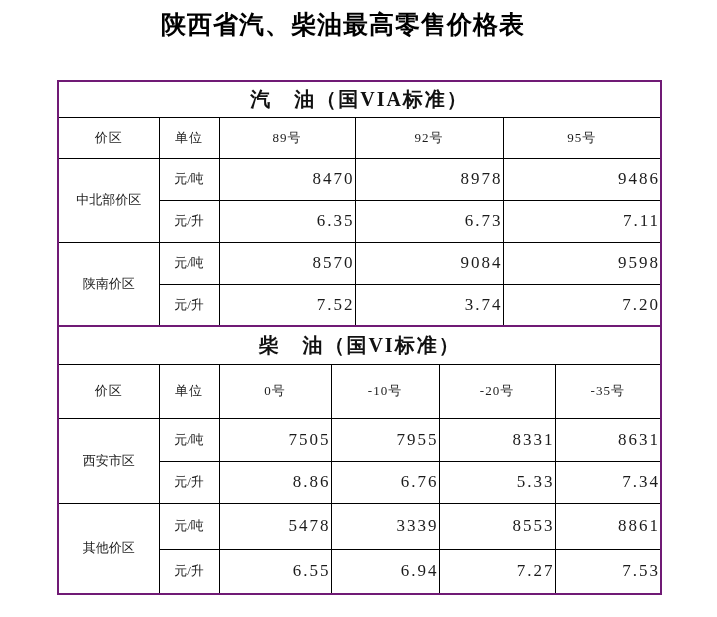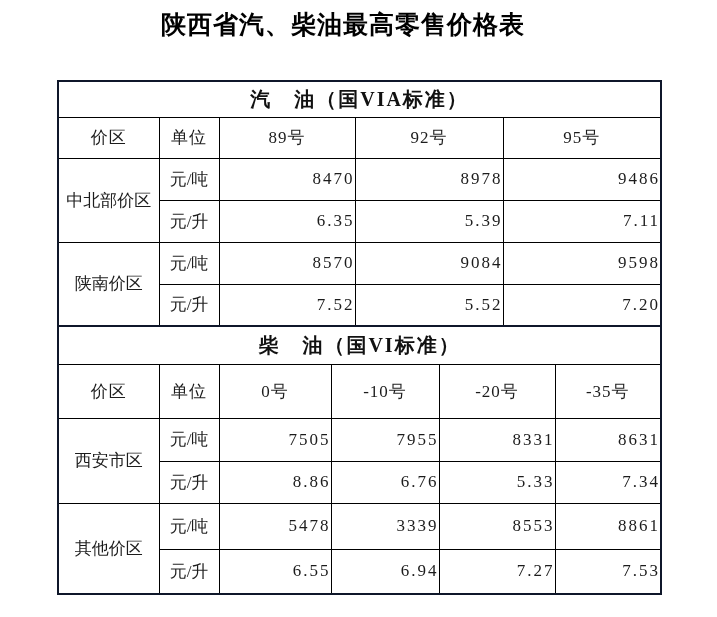--- a/index.html
+++ b/index.html
@@ -26,31 +26,31 @@
     font-weight: bold;
     letter-spacing: 1px;
     text-align: center;
     color: #000000;
     white-space: nowrap;
   }
   table.price-table {
     border-collapse: collapse;
     table-layout: fixed;
     width: 603px;
-    border: 2px solid #0f172a;
+    border: 2px solid #701a75;
     padding-left: 12px;
   }
   table.price-table.gasoline { margin-top: 40px; }
   table.price-table.diesel   { margin-top: -2px; }
   .price-table td {
     border: 1px solid #000000;
     text-align: center;
     vertical-align: middle;
     padding: 0;
-    font-size: 17px;
+    font-size: 13px;
     overflow: hidden;
     white-space: nowrap;
   }
   .price-table td.section-title {
     font-size: 20px;
     font-weight: bold;
     letter-spacing: 2px;
     color: #111111;
   }
   .price-table td.num {
@@ -97,34 +97,34 @@
       <tr class="h42">
         <td rowspan="2" class="zone">中北部价区</td>
         <td class="unit">元/吨</td>
         <td class="num">8470</td>
         <td class="num">8978</td>
         <td class="num">9486</td>
       </tr>
       <tr class="h42">
         <td class="unit">元/升</td>
         <td class="num">6.35</td>
-        <td class="num">5.39</td>
+        <td class="num">6.73</td>
         <td class="num">7.11</td>
       </tr>
       <tr class="h42">
         <td rowspan="2" class="zone">陕南价区</td>
         <td class="unit">元/吨</td>
         <td class="num">8570</td>
         <td class="num">9084</td>
         <td class="num">9598</td>
       </tr>
       <tr class="h42">
         <td class="unit">元/升</td>
         <td class="num">7.52</td>
-        <td class="num">5.52</td>
+        <td class="num">3.74</td>
         <td class="num">7.20</td>
       </tr>
     </tbody>
   </table>
 
   <table class="price-table diesel">
     <colgroup>
       <col style="width:101px">
       <col style="width:60px">
       <col style="width:112px">

